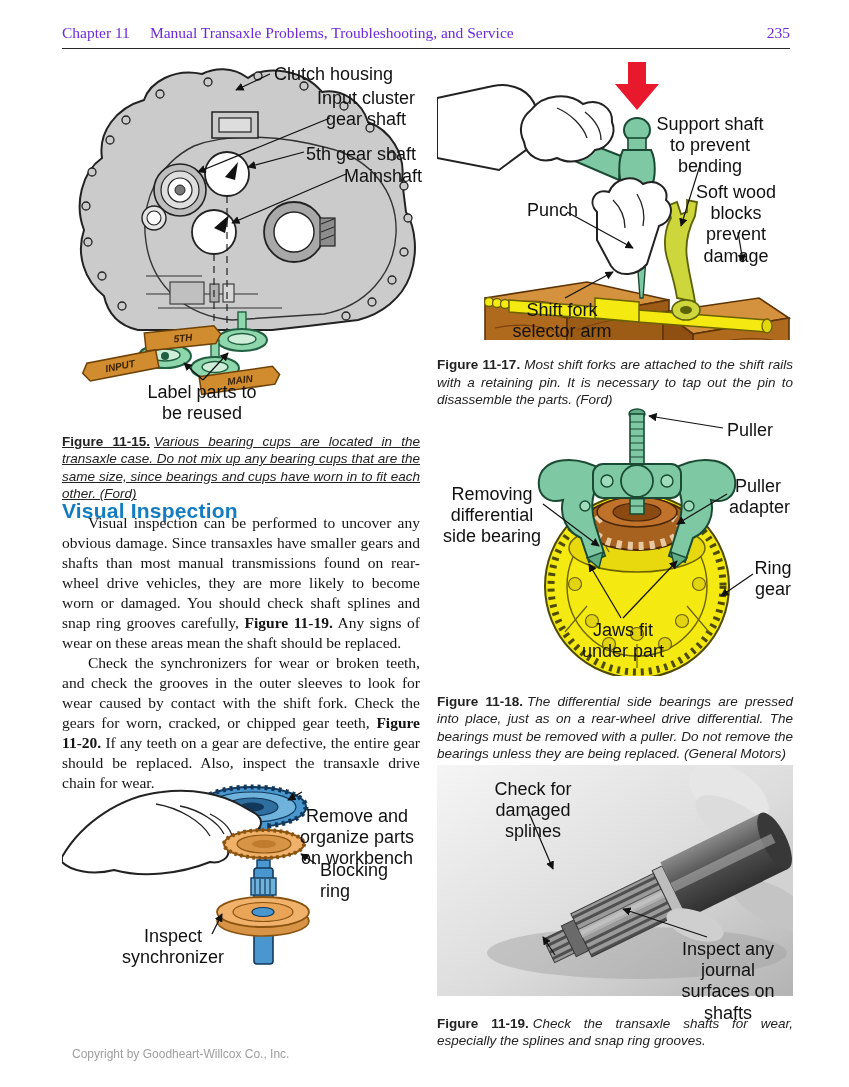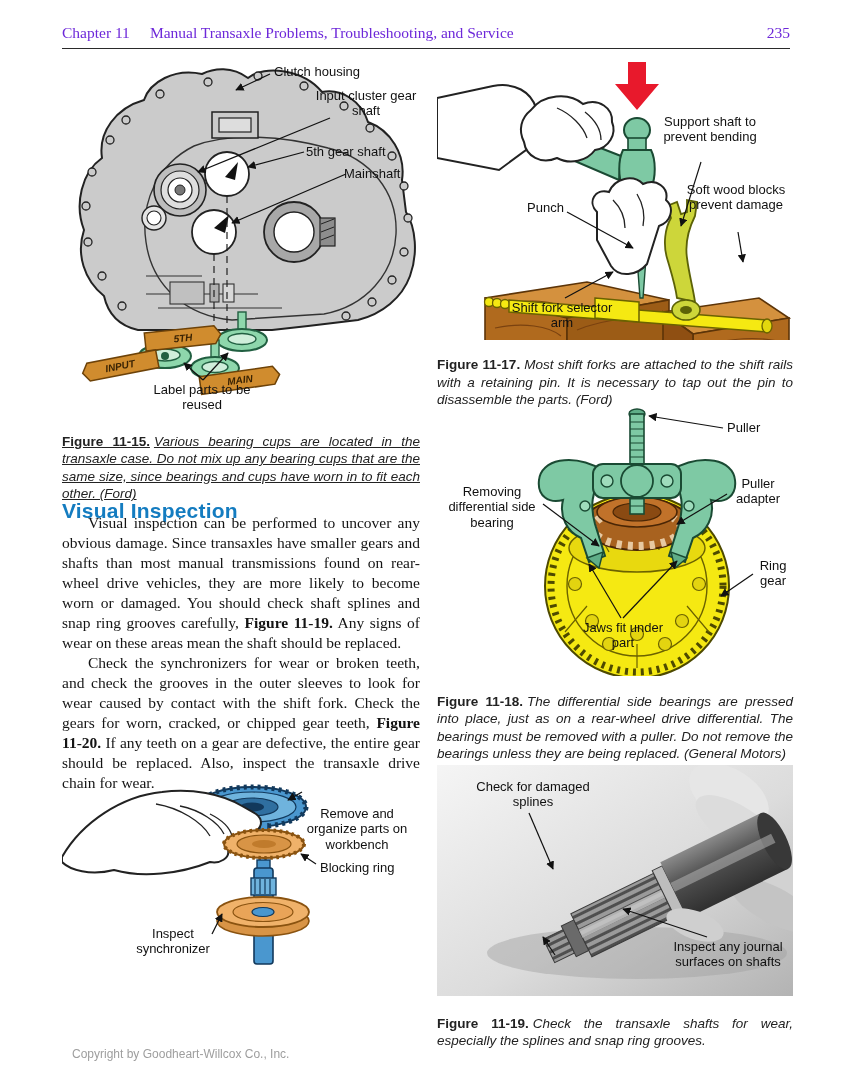--- a/index.html
+++ b/index.html
@@ -7,21 +7,21 @@
         font-family:"Liberation Sans",sans-serif;color:#1a1a1a;}
   
   .hdr{position:absolute;left:62px;top:24px;width:728px;font-family:"Liberation Serif",serif;
        font-size:15.5px;color:#6d28d9;}
   .hdr .chap{margin-right:20px;}
   .hdr .pgnum{position:absolute;right:0;top:0;}
   .hdr-rule{position:absolute;left:62px;top:48px;width:728px;border-top:1.4px solid #2a2a2a;}
   
   .fig{position:absolute;}
   .fig svg{position:absolute;left:0;top:0;}
-  .lbl{position:absolute;font-size:13px;line-height:1.18;color:#111;text-align:center;}
+  .lbl{position:absolute;font-size:18px;line-height:1.18;color:#111;text-align:center;}
   .lbl.left{text-align:left;}
   
   .caption{position:absolute;font-size:13.5px;line-height:1.3;text-align:justify;color:#222;}
   .caption .caplead{font-weight:bold;font-style:normal;margin-right:4px;}
   .caption .captext{font-style:italic;}
   
   .sec-head{position:absolute;left:62px;top:482px;font-size:21px;font-weight:bold;
             color:#147cc0;letter-spacing:.2px;}
   .bodytext{position:absolute;left:62px;top:513px;width:358px;font-family:"Liberation Serif",serif;
             font-size:15.5px;line-height:1.29;text-align:justify;color:#141414;}

